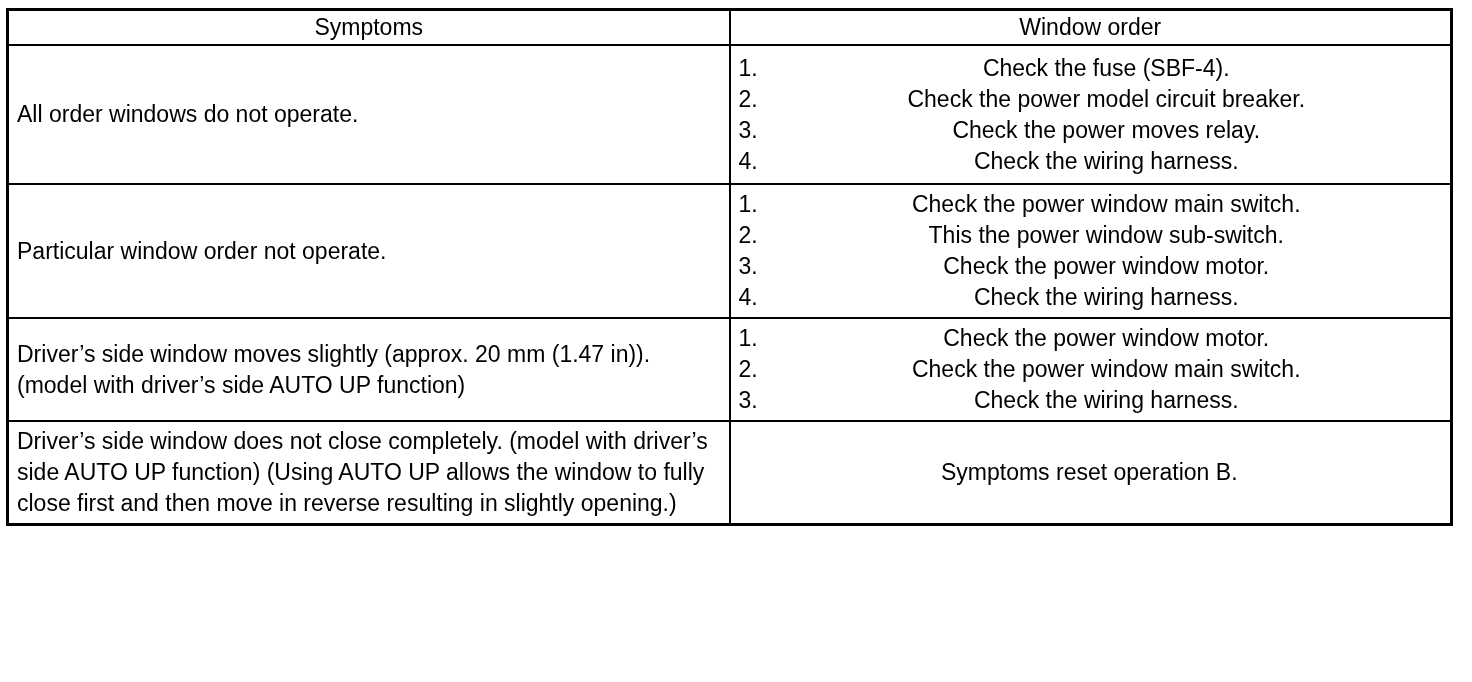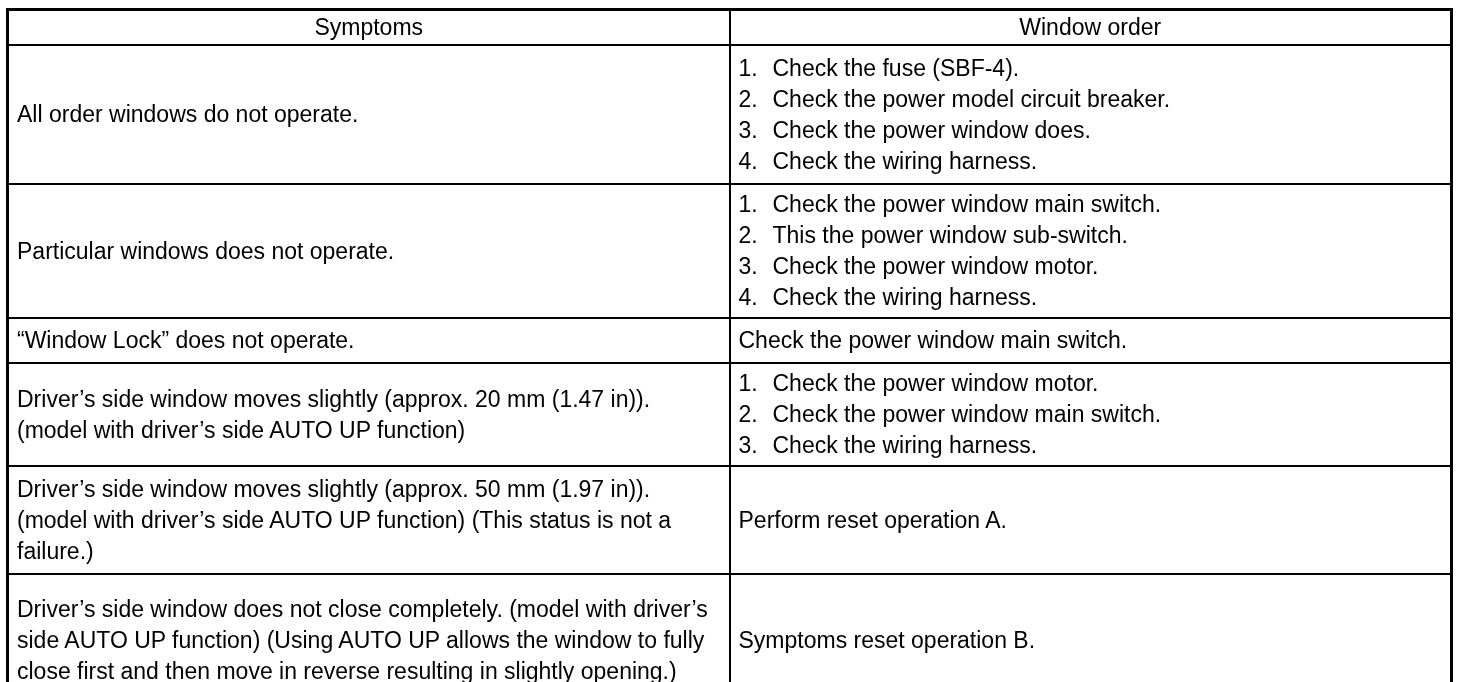--- a/index.html
+++ b/index.html
@@ -61,20 +61,21 @@
   .step {
     display: flex;
     align-items: flex-start;
   }
   .step .num {
     flex: none;
     width: 34px;
   }
   .step .txt {
     flex: 1;
+    text-align: center;
   }
 </style>
 </head>
 <body>
 
 <div class="page">
   <table class="diag">
     <colgroup>
       <col class="c-symptom">
       <col class="c-repair">
@@ -92,54 +93,46 @@
             <div class="step">
               <span class="num">1.</span>
               <span class="txt">Check the fuse (SBF-4).</span>
             </div>
             <div class="step">
               <span class="num">2.</span>
               <span class="txt">Check the power model circuit breaker.</span>
             </div>
             <div class="step">
               <span class="num">3.</span>
-              <span class="txt">Check the power window does.</span>
+              <span class="txt">Check the power moves relay.</span>
             </div>
             <div class="step">
               <span class="num">4.</span>
               <span class="txt">Check the wiring harness.</span>
             </div>
           </td>
         </tr>
         <tr>
-          <td>Particular windows does not operate.</td>
+          <td>Particular window order not operate.</td>
           <td>
             <div class="step">
               <span class="num">1.</span>
               <span class="txt">Check the power window main switch.</span>
             </div>
             <div class="step">
               <span class="num">2.</span>
               <span class="txt">This the power window sub-switch.</span>
             </div>
             <div class="step">
               <span class="num">3.</span>
               <span class="txt">Check the power window motor.</span>
             </div>
             <div class="step">
               <span class="num">4.</span>
               <span class="txt">Check the wiring harness.</span>
-            </div>
-          </td>
-        </tr>
-        <tr>
-          <td>“Window Lock” does not operate.</td>
-          <td>
-            <div class="step">
-              <span class="txt">Check the power window main switch.</span>
             </div>
           </td>
         </tr>
         <tr>
           <td>Driver’s side window moves slightly (approx. 20 mm (1.47 in)). (model with driver’s side AUTO UP function)</td>
           <td>
             <div class="step">
               <span class="num">1.</span>
               <span class="txt">Check the power window motor.</span>
             </div>
@@ -147,28 +140,20 @@
               <span class="num">2.</span>
               <span class="txt">Check the power window main switch.</span>
             </div>
             <div class="step">
               <span class="num">3.</span>
               <span class="txt">Check the wiring harness.</span>
             </div>
           </td>
         </tr>
         <tr>
-          <td>Driver’s side window moves slightly (approx. 50 mm (1.97 in)). (model with driver’s side AUTO UP function) (This status is not a failure.)</td>
-          <td>
-            <div class="step">
-              <span class="txt">Perform reset operation A.</span>
-            </div>
-          </td>
-        </tr>
-        <tr>
           <td>Driver’s side window does not close completely. (model with driver’s side AUTO UP function) (Using AUTO UP allows the window to fully close first and then move in reverse resulting in slightly opening.)</td>
           <td>
             <div class="step">
               <span class="txt">Symptoms reset operation B.</span>
             </div>
           </td>
         </tr>
       </tbody>
   </table>
 </div>

